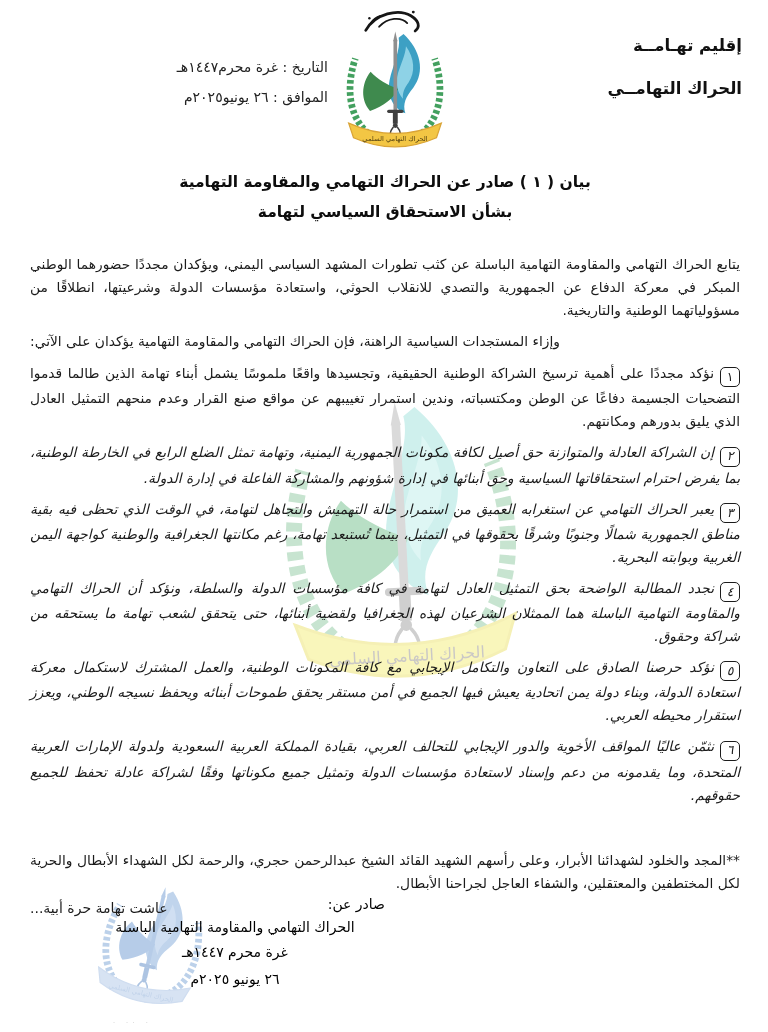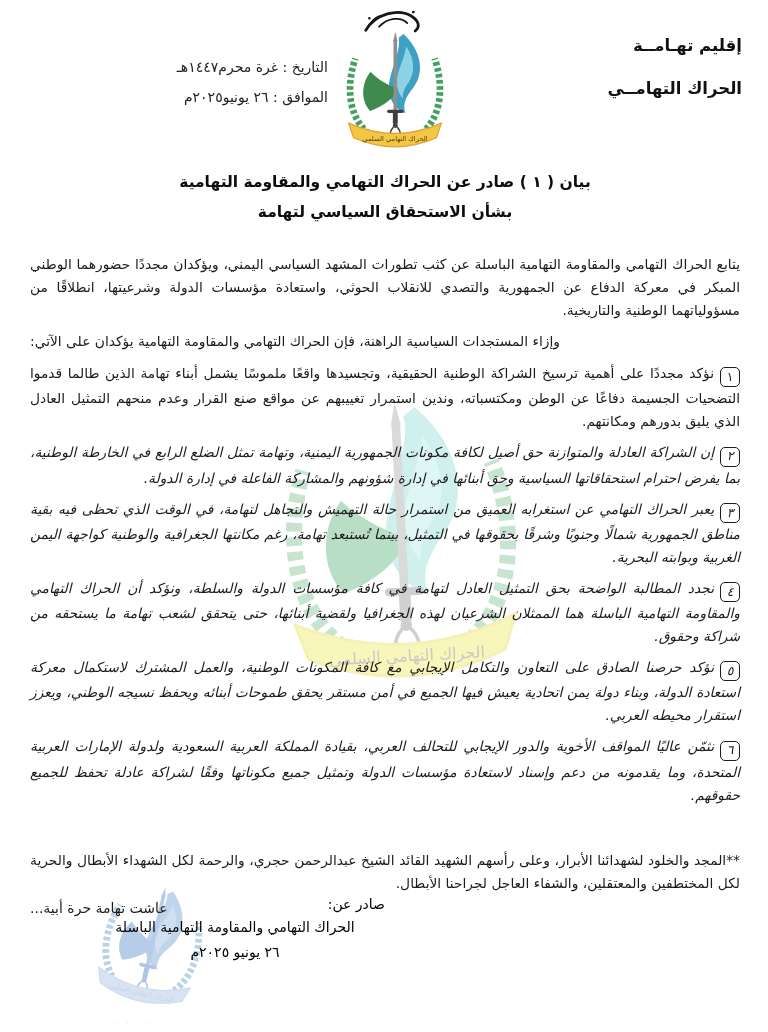--- a/index.html
+++ b/index.html
@@ -163,17 +163,18 @@
     <p class="item"><span class="num">٥</span><span>نؤكد حرصنا الصادق على التعاون والتكامل الإيجابي مع كافة المكونات الوطنية، والعمل المشترك لاستكمال معركة استعادة الدولة، وبناء دولة يمن اتحادية يعيش فيها الجميع في أمن مستقر يحقق طموحات أبنائه ويحفظ نسيجه الوطني، ويعزز استقرار محيطه العربي.</span></p>
     <p class="item"><span class="num">٦</span><span>نثمّن عاليًا المواقف الأخوية والدور الإيجابي للتحالف العربي، بقيادة المملكة العربية السعودية ولدولة الإمارات العربية المتحدة، وما يقدمونه من دعم وإسناد لاستعادة مؤسسات الدولة وتمثيل جميع مكوناتها وفقًا لشراكة عادلة تحفظ للجميع حقوقهم.</span></p>
 
     <p class="closing">**المجد والخلود لشهدائنا الأبرار، وعلى رأسهم الشهيد القائد الشيخ عبدالرحمن حجري، والرحمة لكل الشهداء الأبطال والحرية لكل المختطفين والمعتقلين، والشفاء العاجل لجراحنا الأبطال.</p>
     <div class="slogan">عاشت تهامة حرة أبية...</div>
   </div>
 
   <div class="sig">
     <div class="issued">صادر عن:</div>
     <div class="issuer">الحراك التهامي والمقاومة التهامية الباسلة</div>
+    <div class="hijri">غرة محرم ١٤٤٧هـ</div>
     <div class="greg">٢٦ يونيو ٢٠٢٥م</div>
   </div>
 
   <div class="artifact">. .. .</div>
 </div>
 
 </body></html>

